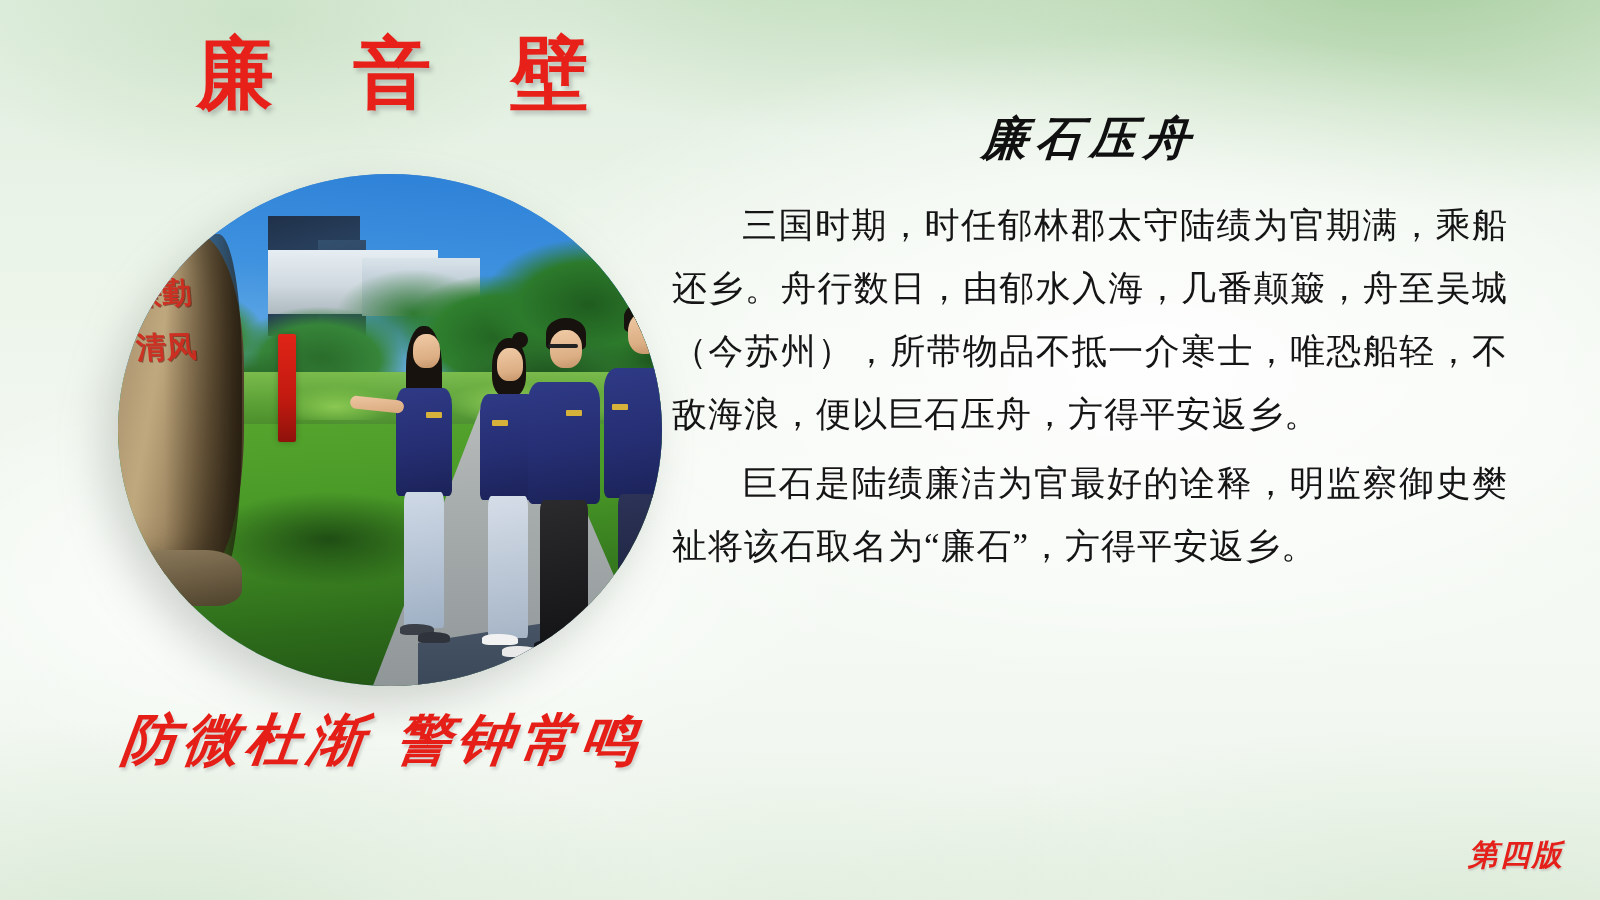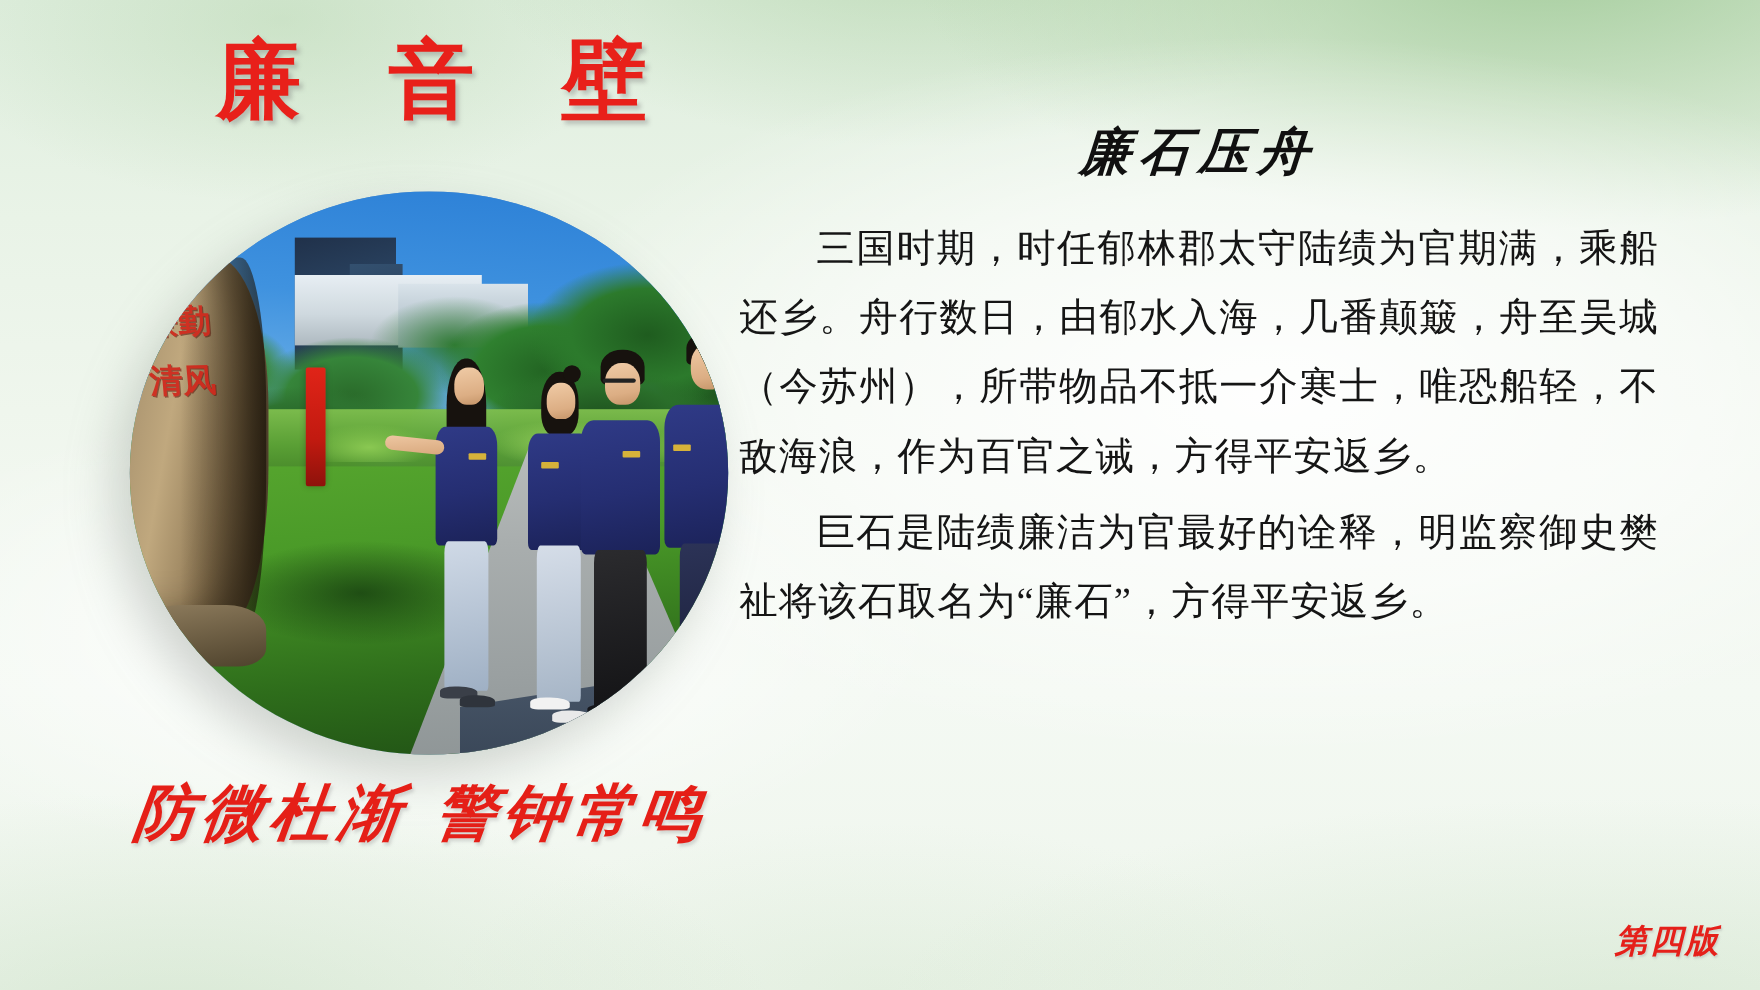--- a/index.html
+++ b/index.html
@@ -371,21 +371,21 @@
         <div class="p-head" style="left:28px; top:10px; width:34px; height:42px;"></div>
         <div class="p-body" style="left:4px; top:66px; width:78px; height:130px;"></div>
         <div class="p-badge" style="left:12px; top:102px;"></div>
         <div class="p-legs" style="left:18px; top:192px; width:54px; height:150px; background:linear-gradient(170deg,#2c3357,#161b33);"></div>
       </div>
     </div>
   </div>
 
   <div class="article">
     <h2 class="art-title">廉石压舟</h2>
-    <p class="art-para">三国时期，时任郁林郡太守陆绩为官期满，乘船还乡。舟行数日，由郁水入海，几番颠簸，舟至吴城（今苏州），所带物品不抵一介寒士，唯恐船轻，不敌海浪，作为百官之诫，方得平安返乡。</p>
+    <p class="art-para">三国时期，时任郁林郡太守陆绩为官期满，乘船还乡。舟行数日，由郁水入海，几番颠簸，舟至吴城（今苏州），所带物品不抵一介寒士，唯恐船轻，不敌海浪，便以巨石压舟，方得平安返乡。</p>
     <p class="art-para">巨石是陆绩廉洁为官最好的诠释，明监察御史樊祉将该石取名为“廉石”，方得平安返乡。</p>
   </div>
 
   <div class="slogan">防微杜渐  警钟常鸣</div>
 
   <div class="page-no">第四版</div>
 
 </div>
 
 </body></html>

